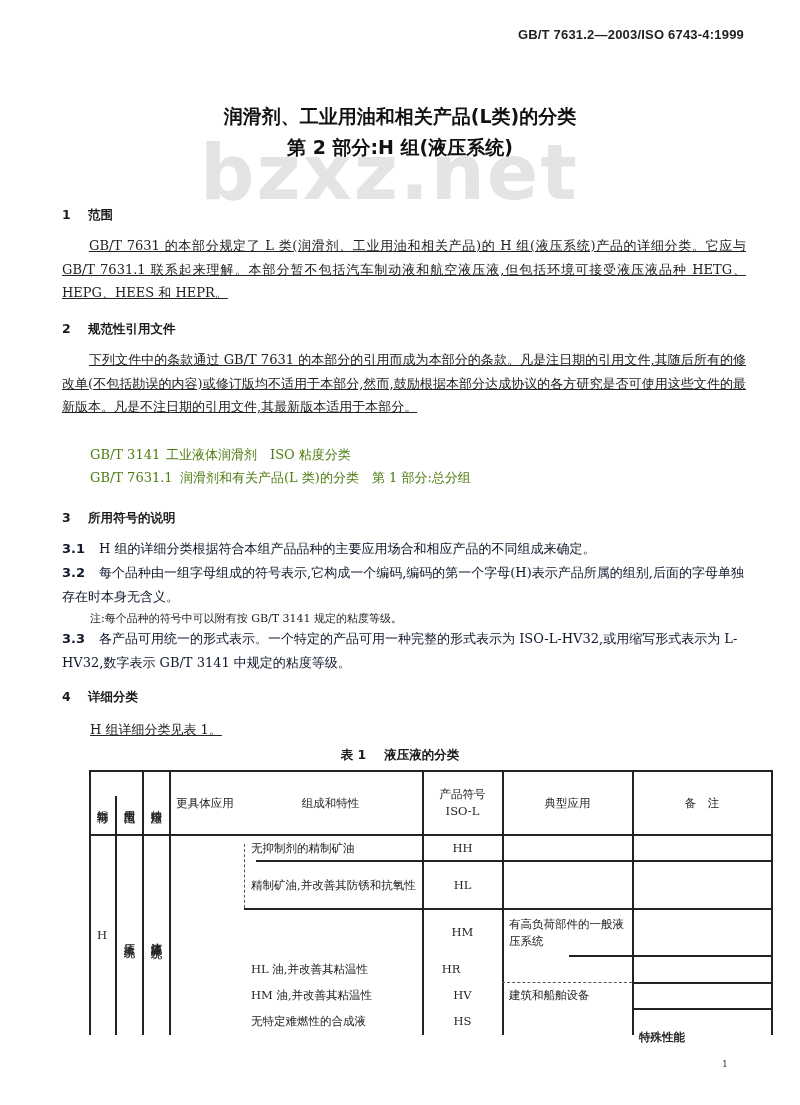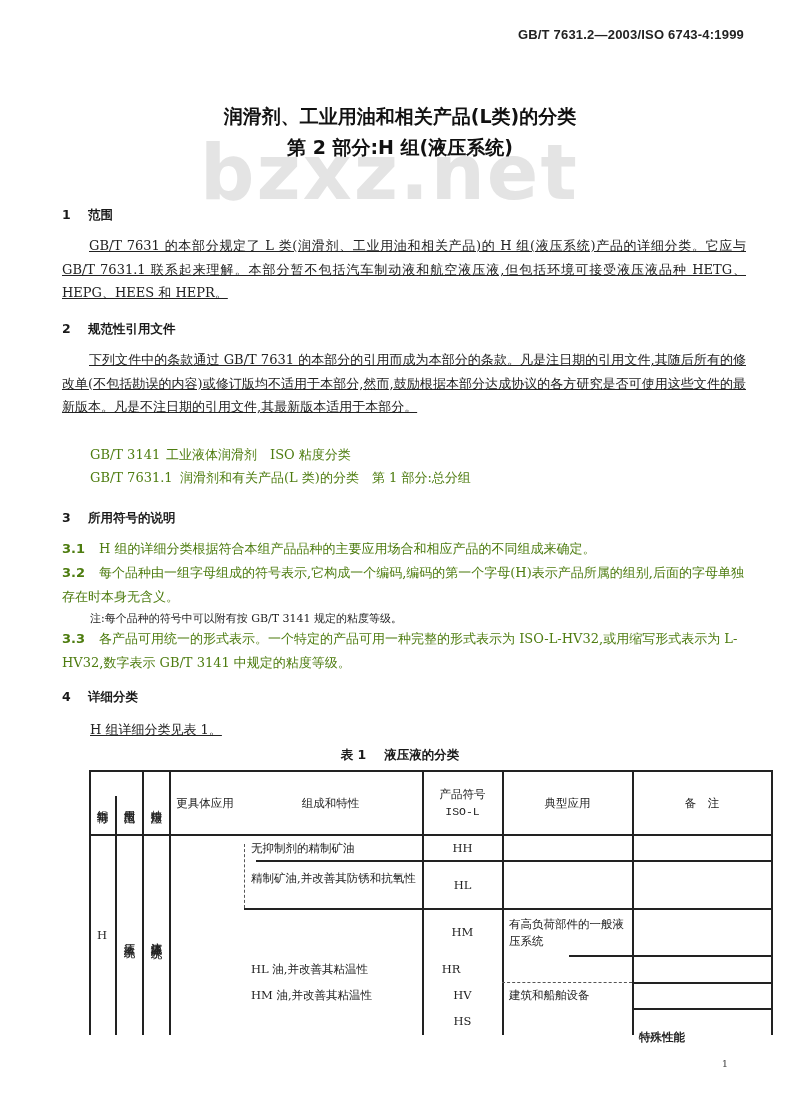--- a/index.html
+++ b/index.html
@@ -11,21 +11,21 @@
   .title { left:0; width:800px; text-align:center; font-family:"DejaVu Sans", sans-serif;
            font-weight:bold; font-size:19px; color:#111; }
   .wm { left:200px; top:128px; font-family:"DejaVu Sans", sans-serif; font-weight:bold;
         font-size:76px; color:#e4e4e4; letter-spacing:2px; z-index:0; }
   .sec { left:62px; font-family:"DejaVu Sans", sans-serif; font-weight:bold; font-size:12.5px; color:#1a1a1a; }
   .sec .num { display:inline-block; width:26px; }
   .para { left:62px; width:684px; font-size:13px; line-height:23.5px; text-align:justify; color:#222;text-decoration:underline; }
   .para.indent { text-indent:27px; }
   .ref { left:90px; font-size:13px; color:#4d7c0f; }
   .ref .code { display:inline-block; width:76px; }
-  .clause { left:62px; width:684px; font-size:13px; line-height:23.5px; color:#4d7c0f; }
+  .clause { left:62px; width:684px; font-size:13px; line-height:23.5px; color:#0f172a; }
   .clause .cn { font-weight:bold; font-family:"DejaVu Sans", sans-serif; margin-right:14px; }
   .note { left:90px; font-size:11px; color:#222;text-align:center; }
   .tcap { left:0; width:800px; text-align:center; font-family:"DejaVu Sans", sans-serif; font-weight:bold; font-size:12.5px; }
   .tcap .sp { display:inline-block; width:18px; }
   
   .tbl { left:62px; top:770px; width:683px; height:265px;margin-left:27px; }
   .line { position:absolute; background:#222; }
   .hline { height:1.5px; }
   .vline { width:1.5px; }
   .dash { position:absolute; border-top:1px dashed #555; height:0; }
@@ -110,48 +110,49 @@
     <span class="vtext">组别符号</span>
   </div>
   <div class="cell" style="left:27px; top:2px; width:26px; height:62px;">
     <span class="vtext">应用范围</span>
   </div>
   <div class="cell" style="left:54px; top:2px; width:26px; height:62px;">
     <span class="vtext">特殊应用</span>
   </div>
   <div class="cell" style="left:81px; top:2px; width:62px; height:62px; padding:0 4px;">更具体应用</div>
   <div class="cell" style="left:150px; top:2px; width:183px; height:62px;">组成和特性</div>
-  <div class="cell" style="left:334px; top:2px; width:79px; height:62px; flex-direction:column;font-family:Liberation Mono, monospace;">
+  <div class="cell" style="left:334px; top:2px; width:79px; height:62px; flex-direction:column;">
     <span>产品符号</span>
     <span>ISO-L</span>
   </div>
   <div class="cell" style="left:544px; top:2px; width:138px; height:62px;">备　注</div>
   <div class="cell" style="left:414px; top:2px; width:129px; height:62px;">典型应用</div>
 
   <div class="cell" style="left:0; top:66px; width:26px; height:199px;">H</div>
   <div class="cell" style="left:27px; top:66px; width:26px; height:199px;">
     <span class="vtext">液压系统</span>
   </div>
   <div class="cell" style="left:54px; top:66px; width:26px; height:199px;">
     <span class="vtext">流体静压系统</span>
   </div>
 
   <div class="cell" style="left:162px; top:66px; width:171px; height:24px; justify-content:flex-start;">无抑制剂的精制矿油</div>
   <div class="cell" style="left:334px; top:66px; width:79px; height:24px;">HH</div>
 
-  <div class="cell" style="left:162px; top:76px; width:165px; height:64px; justify-content:flex-start; text-align:left;">精制矿油,并改善其防锈和抗氧性</div>
+  <div class="cell" style="left:162px; top:83px; width:165px; height:64px; justify-content:flex-start; text-align:left;">精制矿油,并改善其防锈和抗氧性</div>
   <div class="cell" style="left:334px; top:92px; width:79px; height:46px;">HL</div>
 
   <div class="cell" style="left:334px; top:140px; width:79px; height:44px;">HM</div>
   <div class="cell" style="left:420px; top:140px; width:120px; height:46px; justify-content:flex-start; text-align:left;">有高负荷部件的一般液压系统</div>
 
   <div class="cell" style="left:162px; top:186px; width:171px; height:26px; justify-content:flex-start;">HL 油,并改善其粘温性</div>
   <div class="cell" style="left:334px; top:186px; width:56px; height:26px;">HR</div>
 
   <div class="cell" style="left:162px; top:212px; width:171px; height:26px; justify-content:flex-start;">HM 油,并改善其粘温性</div>
   <div class="cell" style="left:334px; top:212px; width:79px; height:26px;">HV</div>
   <div class="cell" style="left:420px; top:212px; width:120px; height:26px; justify-content:flex-start;">建筑和船舶设备</div>
 
+  <div class="cell" style="left:162px; top:238px; width:171px; height:27px; justify-content:flex-start;">无特定难燃性的合成液</div>
   <div class="cell" style="left:334px; top:238px; width:79px; height:27px;">HS</div>
   <div class="cell" style="left:550px; top:254px; width:130px; height:27px; justify-content:flex-start;font-weight:bold;">特殊性能</div>
 </div>
 
 <div class="abs mark">1</div>
 
 </body></html>

